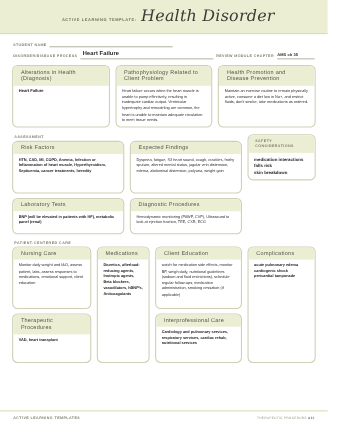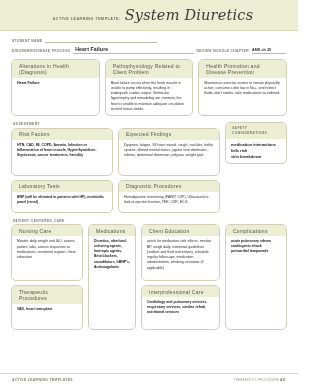--- a/index.html
+++ b/index.html
@@ -118,21 +118,21 @@
   .sp6{height:6px;}
 </style>
 </head>
 <body>
 
 <div class="page">
 
   <div class="masthead">
     <div class="mast-inner">
       <span class="alt-label">ACTIVE LEARNING TEMPLATE:</span>
-      <span class="mast-title">System Diuretics</span>
+      <span class="mast-title">Health Disorder</span>
     </div>
   </div>
 
   <div class="idblock">
     <div class="idrow">
       <span class="idlabel">STUDENT NAME</span>
       <span class="idline w-name">
         <span class="handwrite"></span>
       </span>
     </div>

